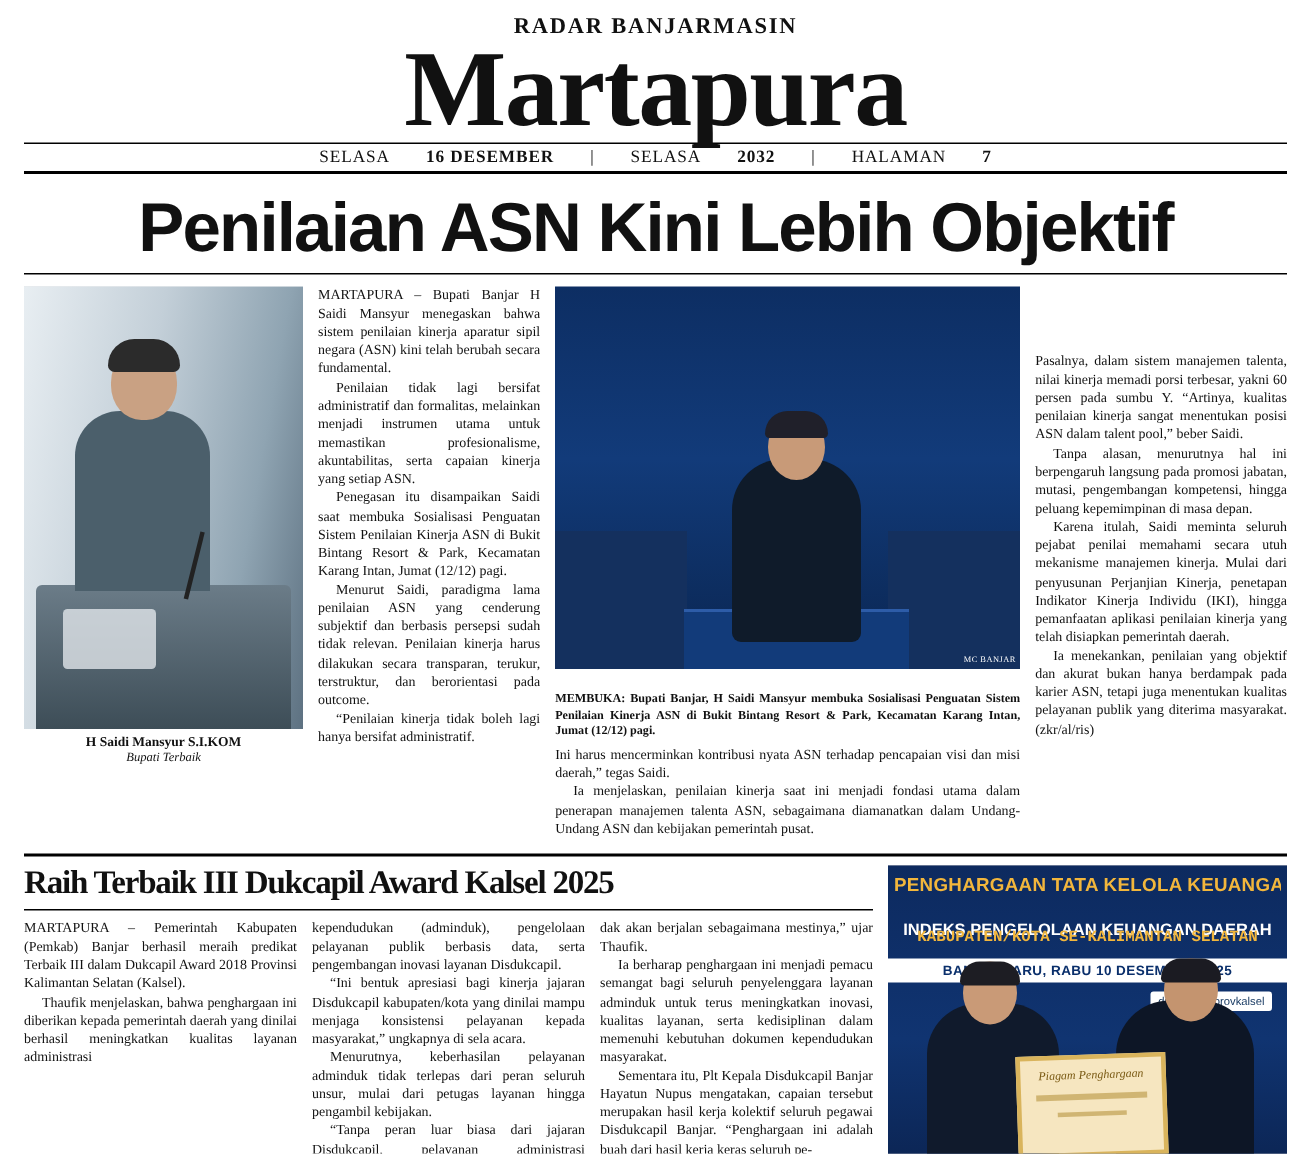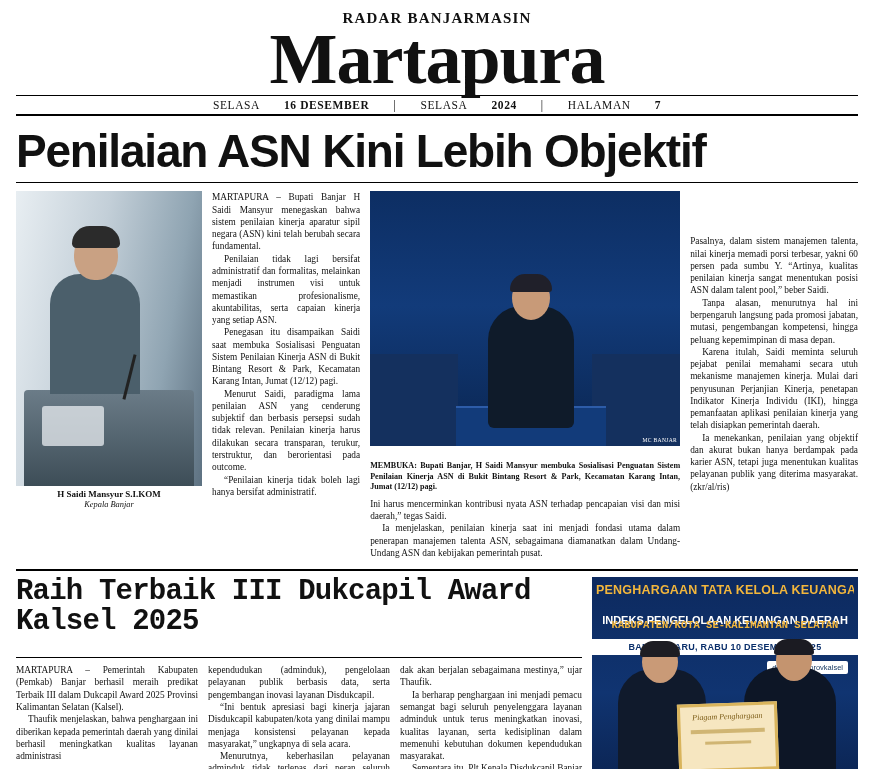--- a/index.html
+++ b/index.html
@@ -40,20 +40,21 @@
   .dateline .sep { color:#000; }
   .dateline b { font-weight:bold; }
 
   
   .headline1 {
     font-family: "Liberation Sans", sans-serif;
     font-weight: bold;
     font-size: 46px;
     line-height: 1.0;
     letter-spacing: -1.2px;
+    text-align:center;
     margin: 12px 0 8px 0;
   }
   .hr-thin { border-top: 1px solid #000; margin-bottom: 8px; }
 
   
   .story1 { display:flex; gap:10px; }
   .col { font-size: 9.3px; line-height: 1.32; text-align: justify; }
   .col p { margin: 0 0 0 0; text-indent: 12px; }
   .col p.first { text-indent: 0; }
 
@@ -139,26 +140,26 @@
   }
   .credit {
     position:absolute; right:3px; bottom:2px; font-size:5.6px; color:#fff; letter-spacing:.3px;
   }
   .capbox { font-size:8.1px; line-height:1.25; font-weight:bold; margin-top:15px; text-align:justify; }
   .capbox .lead { font-weight:bold; }
 
   
   .rule2 { border-top: 2px solid #000; margin: 10px 0 6px 0; }
   .headline2 {
-    font-family: Liberation Mono, monospace;
+    font-family: Liberation Serif, serif;
     font-weight: bold;
-    font-size: 29px;
+    font-size: 22px;
     line-height: 1.02;
     letter-spacing: -0.8px;
-    margin: 0 0 21px 0;
+    margin: 0 0 7px 0;
   }
   .hl2-wrap { display:flex; gap:10px; align-items:flex-start; }
   .hl2-left { width: 578px; }
   .hr-thin2 { border-top:1px solid #000; margin-bottom:6px; }
 
   .story2 { display:flex; gap:10px; }
   .s2c { width: 182px; font-size: 9.3px; line-height:1.32; text-align:justify; }
   .s2c p { margin:0; text-indent:12px; }
   .s2c p.first { text-indent:0; }
 
@@ -221,21 +222,21 @@
 
   <div class="masthead">
     <div class="kicker">RADAR BANJARMASIN</div>
     <div class="nameplate">Martapura</div>
     <div class="mast-rule-top"></div>
     <div class="dateline">
       <span>SELASA</span>
       <b>16 DESEMBER</b>
       <span class="sep">|</span>
       <span>SELASA</span>
-      <b>2024</b>
+      <b>2032</b>
       <span class="sep">|</span>
       <span>HALAMAN</span>
       <b>7</b>
     </div>
   </div>
 
   <div class="headline1">Penilaian ASN Kini Lebih Objektif</div>
   <div class="hr-thin"></div>
 
   <div class="story1">
@@ -243,26 +244,26 @@
     <div class="c1">
       <div class="photo-portrait">
         <div class="pp-wall"></div>
         <div class="pp-podium"></div>
         <div class="pp-shirt"></div>
         <div class="pp-head"></div>
         <div class="pp-hair"></div>
         <div class="pp-mic"></div>
       </div>
       <div class="cap-name">H Saidi Mansyur S.I.KOM</div>
-      <div class="cap-role">Kepala Banjar</div>
+      <div class="cap-role">Bupati Terbaik</div>
     </div>
 
     <div class="col c2">
       <p class="first">MARTAPURA – Bupati Banjar H Saidi Mansyur menegaskan bahwa sistem penilaian kinerja aparatur sipil negara (ASN) kini telah berubah secara fundamental.</p>
-      <p>Penilaian tidak lagi bersifat administratif dan formalitas, melainkan menjadi instrumen visi untuk memastikan profesionalisme, akuntabilitas, serta capaian kinerja yang setiap ASN.</p>
+      <p>Penilaian tidak lagi bersifat administratif dan formalitas, melainkan menjadi instrumen utama untuk memastikan profesionalisme, akuntabilitas, serta capaian kinerja yang setiap ASN.</p>
       <p>Penegasan itu disampaikan Saidi saat membuka Sosialisasi Penguatan Sistem Penilaian Kinerja ASN di Bukit Bintang Resort &amp; Park, Kecamatan Karang Intan, Jumat (12/12) pagi.</p>
       <p>Menurut Saidi, paradigma lama penilaian ASN yang cenderung subjektif dan berbasis persepsi sudah tidak relevan. Penilaian kinerja harus dilakukan secara transparan, terukur, terstruktur, dan berorientasi pada outcome.</p>
       <p>“Penilaian kinerja tidak boleh lagi hanya bersifat administratif.</p>
     </div>
 
     <div class="col c3">
       <div class="photo-event">
         <div class="pe-chair-l"></div>
         <div class="pe-chair-r"></div>
         <div class="pe-podium"></div>
@@ -290,21 +291,21 @@
 
   <div class="rule2"></div>
 
   <div class="hl2-wrap">
     <div class="hl2-left">
       <div class="headline2">Raih Terbaik III Dukcapil Award Kalsel 2025</div>
       <div class="hr-thin2"></div>
 
       <div class="story2">
         <div class="s2c">
-          <p class="first">MARTAPURA – Pemerintah Kabupaten (Pemkab) Banjar berhasil meraih predikat Terbaik III dalam Dukcapil Award 2025 Provinsi Kalimantan Selatan (Kalsel).</p>
+          <p class="first">MARTAPURA – Pemerintah Kabupaten (Pemkab) Banjar berhasil meraih predikat Terbaik III dalam Dukcapil Award 2018 Provinsi Kalimantan Selatan (Kalsel).</p>
           <p>Thaufik menjelaskan, bahwa penghargaan ini diberikan kepada pemerintah daerah yang dinilai berhasil meningkatkan kualitas layanan administrasi</p>
         </div>
         <div class="s2c">
           <p class="first">kependudukan (adminduk), pengelolaan pelayanan publik berbasis data, serta pengembangan inovasi layanan Disdukcapil.</p>
           <p>“Ini bentuk apresiasi bagi kinerja jajaran Disdukcapil kabupaten/kota yang dinilai mampu menjaga konsistensi pelayanan kepada masyarakat,” ungkapnya di sela acara.</p>
           <p>Menurutnya, keberhasilan pelayanan adminduk tidak terlepas dari peran seluruh unsur, mulai dari petugas layanan hingga pengambil kebijakan.</p>
           <p>“Tanpa peran luar biasa dari jajaran Disdukcapil, pelayanan administrasi kependudukan ti-</p>
         </div>
         <div class="s2c">
           <p class="first">dak akan berjalan sebagaimana mestinya,” ujar Thaufik.</p>

